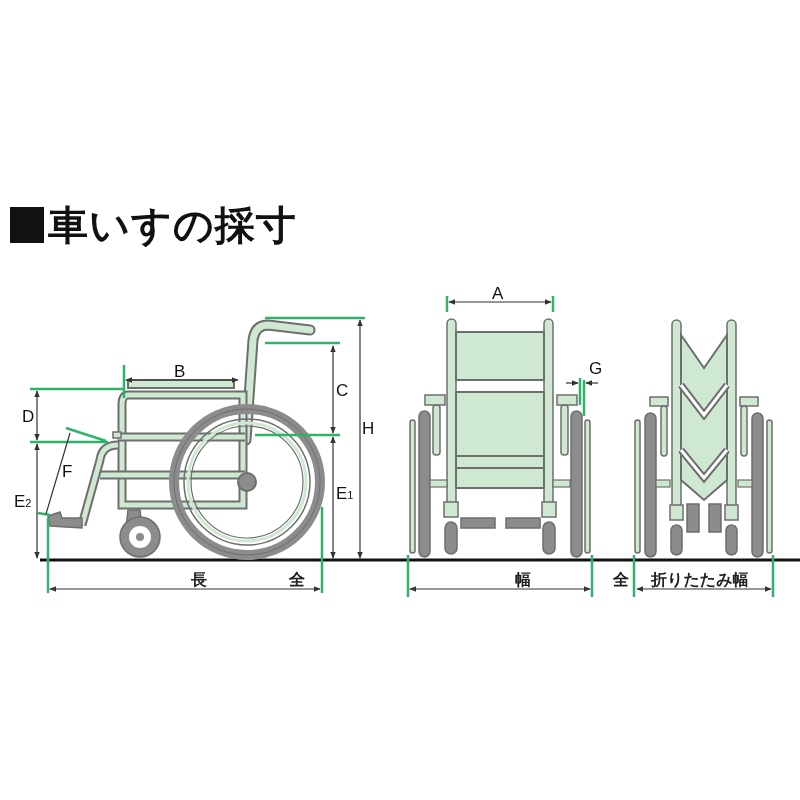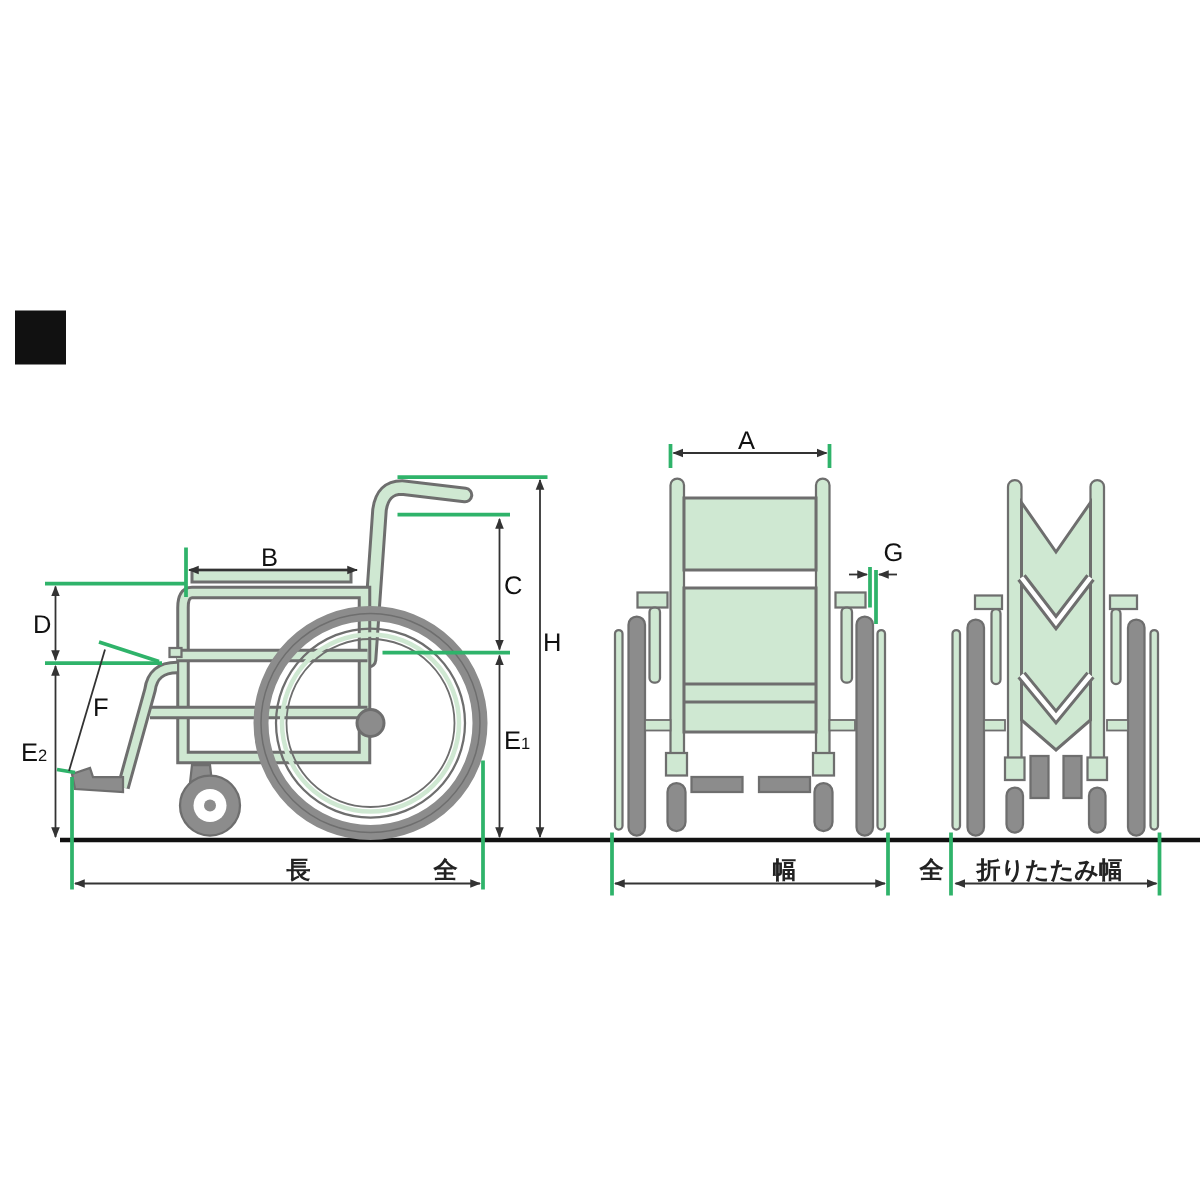--- a/index.html
+++ b/index.html
@@ -9,20 +9,21 @@
   #title .txt { font-family:"DejaVu Sans", sans-serif; font-weight:bold; font-size:40px; color:#111; letter-spacing:1px; line-height:1; }
   svg { position:absolute; left:0; top:0; }
   .lbl { font-family:"Liberation Sans", sans-serif; font-size:17px; fill:#111; }
   .jlbl { font-family:"DejaVu Sans", sans-serif; font-size:16px; fill:#222; font-weight:bold; }
 </style>
 </head>
 <body>
 
 <div id="title">
   <div class="sq"></div>
+  <div class="txt">車いすの採寸</div>
 </div>
 
 <svg width="800" height="800" viewBox="0 0 800 800">
   <defs>
     <marker id="arr" viewBox="0 0 10 10" refX="9" refY="5" markerWidth="6" markerHeight="6" orient="auto-start-reverse">
       <path d="M0,1 L10,5 L0,9 z" fill="#333"></path>
     </marker>
   </defs>
 
   <line x1="40" y1="560" x2="800" y2="560" stroke="#111" stroke-width="3"></line>

